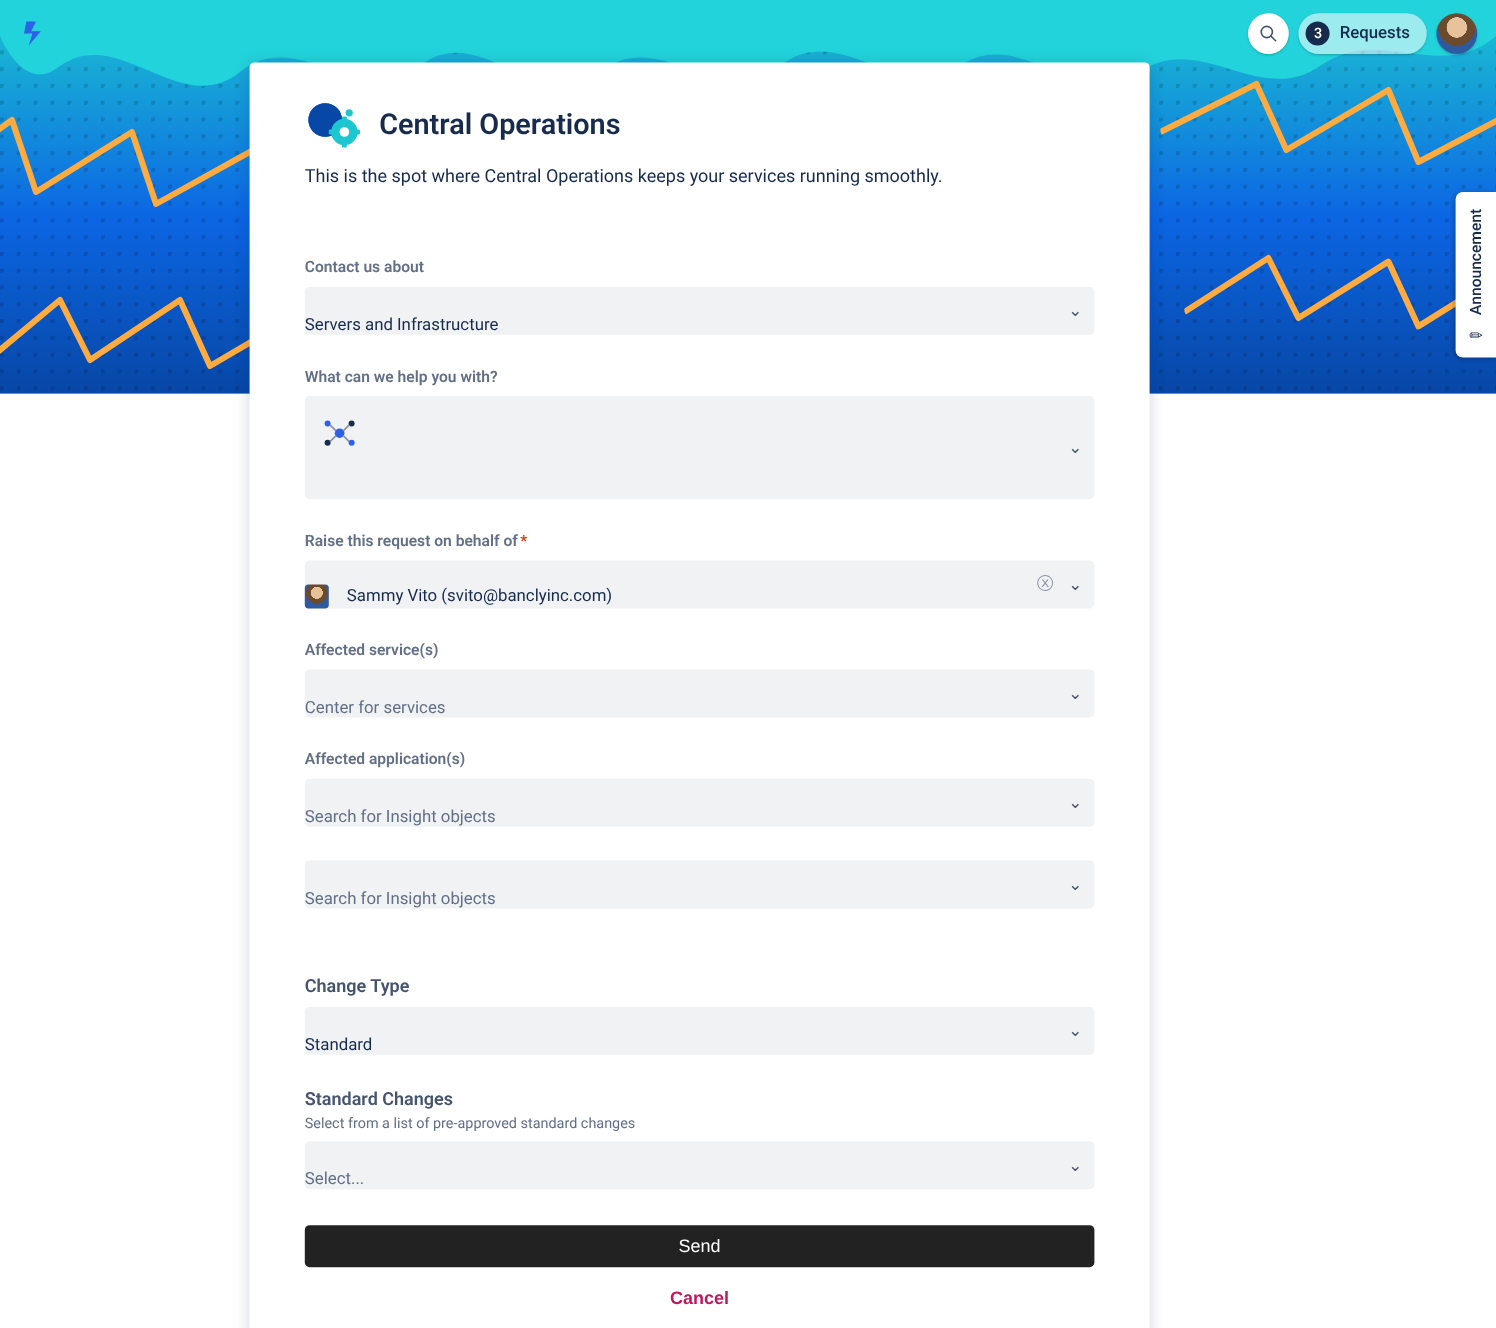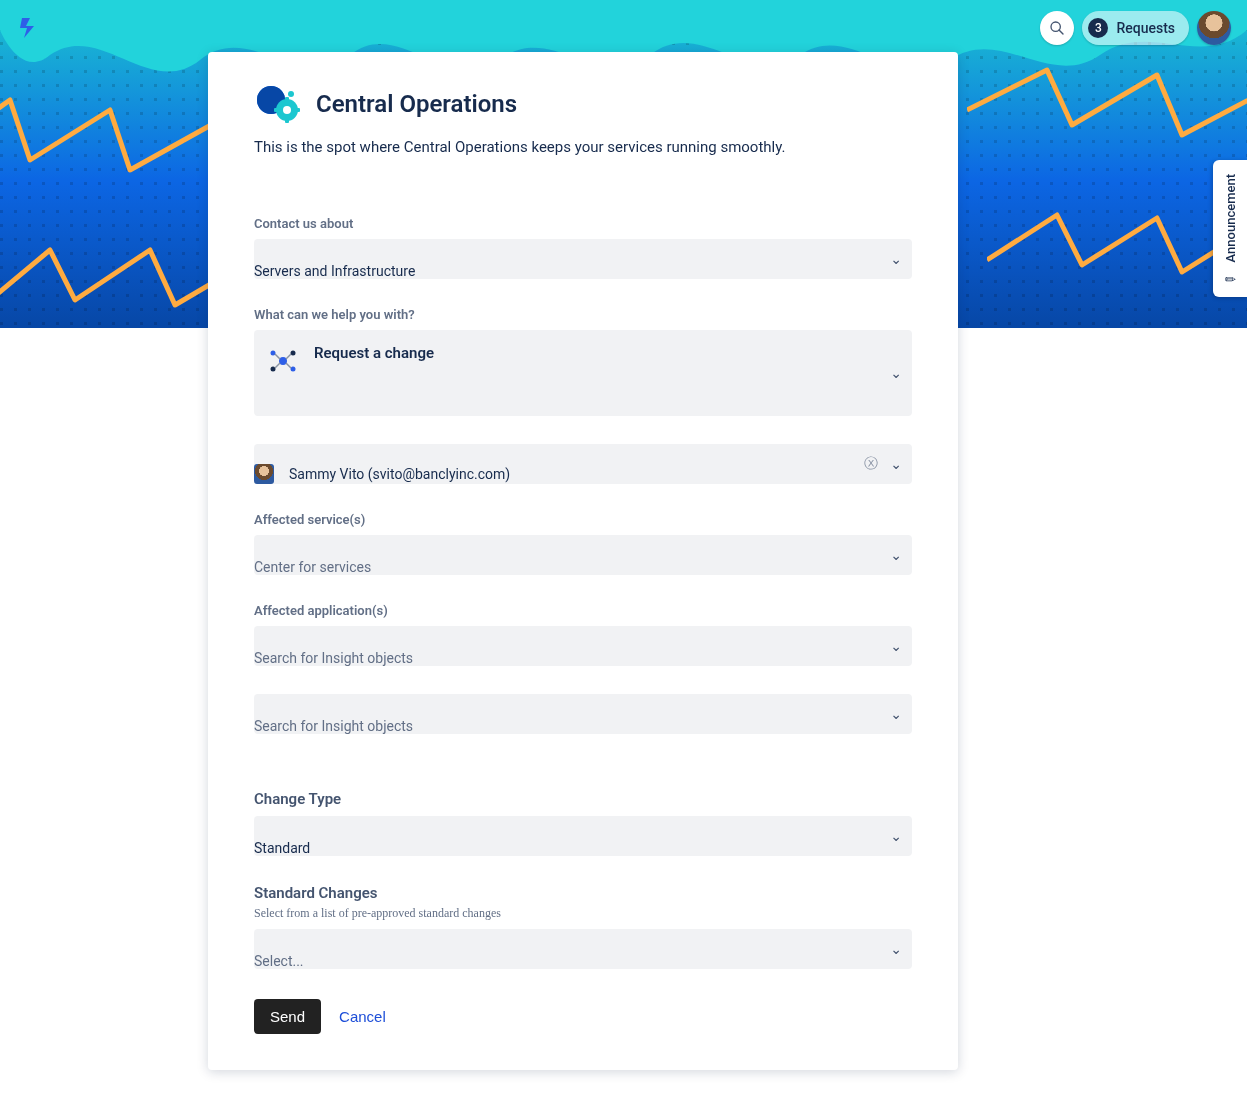--- a/index.html
+++ b/index.html
@@ -148,21 +148,20 @@
     font-weight: 600;
     margin-bottom: 8px;
     display: block;
   }
   .field-label.dark { color: #44546F; font-size: 15px; font-weight: 600; }
   .field-sublabel {
     font-size: 12px;
     color: #626F86;
     margin-top: -4px;
     margin-bottom: 8px;
-    font-family: Liberation Serif, serif;
   }
   .req-star { color: #DE350B; margin-left: 2px; }
 
   .select {
     background: #F1F2F4;
     border: none;
     border-radius: 4px;
     min-height: 40px;
     display: flex;
     align-items: flex-end;
@@ -190,27 +189,27 @@
   .req-text .t2 { font-size: 15px; color:#172B4D; margin-top:2px; }
 
   .user-select { display:flex; align-items:center; gap:15px; }
   .user-avatar {
     width: 20px; height: 20px; border-radius: 3px;
     background: radial-gradient(circle at 50% 35%, #e7c29b 30%, #6b4a2e 31% 55%, #2d5aa0 56%);
   }
 
   .section-gap { height: 28px; }
 
-  .actions { display:flex; gap: 18px; align-items:center; margin-top: 30px; }
+  .actions { display:flex; gap: 18px; margin-top: 30px; flex-direction: column; }
   .btn-primary {
     background: #222; color:#fff; border:none; border-radius:4px;
     padding: 9px 16px; font-size:15px; font-weight:500; cursor:pointer;
   }
   .btn-link {
-    background:none; border:none; color:#1d4ed8; font-size:15px; cursor:pointer;
+    background:none; border:none; color:#be185d; font-size:15px; cursor:pointer;font-weight:bold;
   }
 
   svg { display:block; }
 </style>
 </head>
 <body>
 
 <div class="hero">
   <svg class="drip" viewBox="0 0 1247 120" preserveAspectRatio="none">
     <path d="M0,0 L1247,0 L1247,30 C1200,70 1150,20 1100,55 C1050,90 1000,25 950,60 C900,95 850,20 800,55 C750,90 700,15 650,55 C600,95 550,20 500,60 C450,100 400,15 350,55 C300,95 250,20 200,60 C150,100 100,20 50,55 C20,80 0,30 0,30 Z" fill="#22D3DB"></path>
@@ -291,28 +290,30 @@
             <circle cx="26" cy="8" r="2.5" fill="#172B4D"></circle>
             <circle cx="6" cy="24" r="2.5" fill="#172B4D"></circle>
             <circle cx="26" cy="24" r="2.5" fill="#2E5FE8"></circle>
             <line x1="8" y1="9" x2="13" y2="14" stroke="#8993A4" stroke-width="1.5"></line>
             <line x1="24" y1="9" x2="19" y2="14" stroke="#8993A4" stroke-width="1.5"></line>
             <line x1="8" y1="23" x2="13" y2="18" stroke="#8993A4" stroke-width="1.5"></line>
             <line x1="24" y1="23" x2="19" y2="18" stroke="#8993A4" stroke-width="1.5"></line>
           </svg>
         </div>
         <div class="req-text">
-          <div class="t1">Request a change</div>
         </div>
       </div>
       <span class="chev">⌄</span>
     </div>
   </div>
 
   <div class="field">
+    <span class="field-label">
+      <span>Raise this request on behalf of</span><span class="req-star">*</span>
+    </span>
     <div class="select">
       <div class="user-select">
         <div class="user-avatar"></div>
         <span>Sammy Vito (svito@banclyinc.com)</span>
       </div>
       <span class="clear">ⓧ</span>
       <span class="chev">⌄</span>
     </div>
   </div>
 

